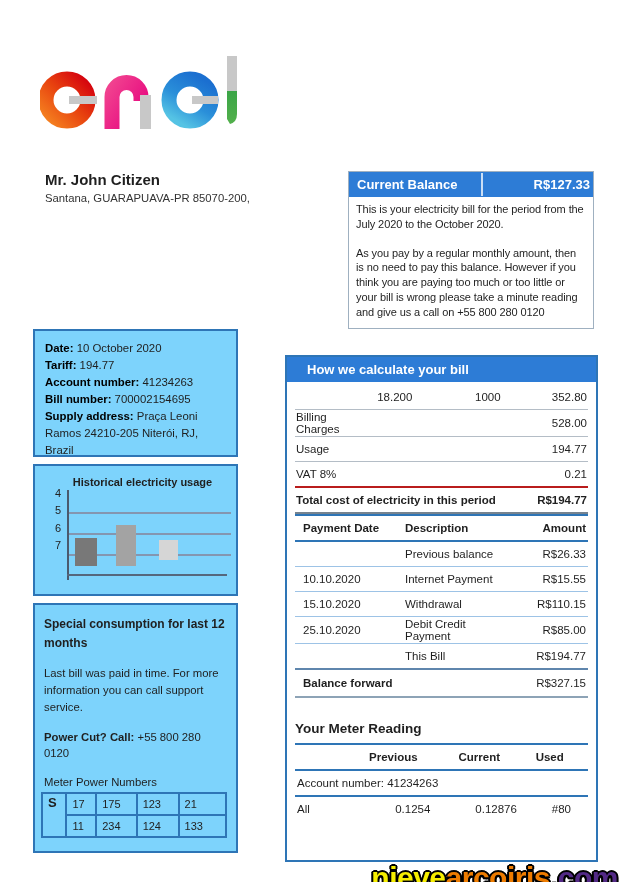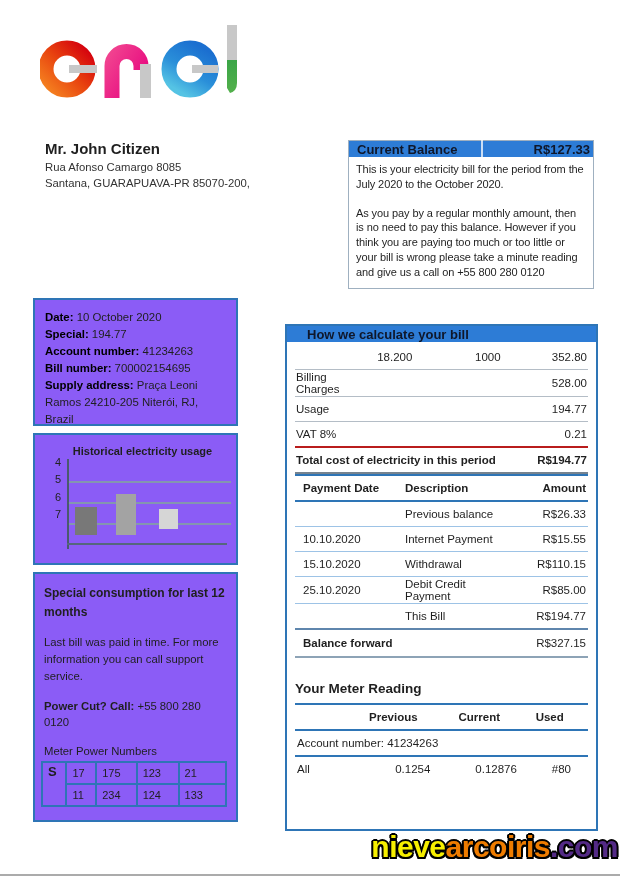--- a/index.html
+++ b/index.html
@@ -1,42 +1,42 @@
 <!DOCTYPE html>
 <html><head>
 <meta charset="utf-8">
 <style>
   html,body{margin:0;padding:0;}
   body{
     width:620px;height:882px;position:relative;background:#ffffff;
     font-family:"Liberation Sans","DejaVu Sans",sans-serif;color:#1f1f1f;
     overflow:hidden;
   }
-  .abs{position:absolute;}
+  .abs{position:absolute;margin-top:31px;}
 
   
   #logo{left:40px;top:20px;}
 
   
   #recipient{left:45px;top:140px;width:260px;}
   #recipient .name{font-size:15px;font-weight:bold;margin-bottom:3px;}
   #recipient .addr{font-size:11.3px;line-height:15.5px;color:#333;}
 
   
   #balance-box{left:348px;top:140px;width:246px;border:1.5px solid #9fb0c0;box-sizing:border-box;background:#fff;}
-  .blue-bar{background:#2d7cd6;color:#0f172a;font-weight:bold;font-size:13px;height:16px;display:flex;align-items:center;}
+  .blue-bar{background:#2d7cd6;color:#ffffff;font-weight:bold;font-size:13px;height:25px;display:flex;align-items:center;}
   #balance-box .blue-bar .t1{padding-left:8px;width:124px;}
   #balance-box .blue-bar .div{width:2px;height:23px;background:rgba(255,255,255,.75);}
   #balance-box .blue-bar .t2{flex:1;text-align:right;padding-right:3px;}
   #balance-box .body{padding:5px 7px 8px 7px;font-size:11px;line-height:14.8px;letter-spacing:-0.1px;}
   #balance-box .body p{margin:0 0 14px 0;}
   #balance-box .body p:last-child{margin-bottom:0;}
 
   
-  .blue-box{border:2px solid #2e75b6;box-sizing:border-box;background:#8b5cf6;}
+  .blue-box{border:2px solid #2e75b6;box-sizing:border-box;background:#7dd3fc;}
   #info-box{left:33px;top:298px;width:205px;height:128px;padding:9px 10px;font-size:11.4px;line-height:17px;}
   #info-box b{color:#000;}
 
   
   #chart-box{left:33px;top:433px;width:205px;height:132px;}
   #chart-box .ctitle{font-size:11px;font-weight:bold;text-align:center;margin-top:10px;margin-left:14px;}
   #plot{position:absolute;left:32px;top:26px;width:160px;height:84px;}
   .axis-y{position:absolute;left:0;top:-2px;bottom:-4px;width:2px;background:#4a5a6e;}
   .axis-x{position:absolute;left:0;right:0;bottom:0;height:2px;background:#55677d;}
   .gl{position:absolute;left:2px;right:-4px;height:2px;background:#8496b0;}
@@ -130,39 +130,38 @@
     <circle cx="150" cy="49" r="21" fill="none" stroke="url(#ge2)" stroke-width="15"></circle>
     <rect x="152" y="45" width="26" height="8" fill="#c8c8c8"></rect>
 
     <rect x="187" y="5" width="10" height="35" fill="#c8c8c8"></rect>
     <path d="M 187 40 L 197 40 L 197 63 Q 197 71 190 73 L 187 68 Z" fill="url(#gl)"></path>
   </svg>
 </div>
 
 <div class="abs" id="recipient">
   <div class="name">Mr. John Citizen</div>
-  <div class="addr">Rua Afonso Camargo 8085</div>
   <div class="addr">Santana, GUARAPUAVA-PR 85070-200,</div>
 </div>
 
 <div class="abs" id="balance-box">
   <div class="blue-bar">
     <span class="t1">Current Balance</span>
     <span class="div"></span>
     <span class="t2">R$127.33</span>
   </div>
   <div class="body">
     <p>This is your electricity bill for the period from the July 2020 to the October 2020.</p>
     <p>As you pay by a regular monthly amount, then is no need to pay this balance. However if you think you are paying too much or too little or your bill is wrong please take a minute reading and give us a call on +55 800 280 0120</p>
   </div>
 </div>
 
 <div class="abs blue-box" id="info-box">
   <div><b>Date:</b><span> 10 October 2020</span></div>
-  <div><b>Special:</b><span> 194.77</span></div>
+  <div><b>Tariff:</b><span> 194.77</span></div>
   <div><b>Account number:</b><span> 41234263</span></div>
   <div><b>Bill number:</b><span> 700002154695</span></div>
   <div><b>Supply address:</b><span> Praça Leoni Ramos 24210-205 Niterói, RJ, Brazil</span></div>
 </div>
 
 <div class="abs blue-box" id="chart-box">
   <div class="ctitle">Historical electricity usage</div>
   <div id="plot">
     <span class="ytick y1">4</span>
     <span class="ytick y2">5</span>

